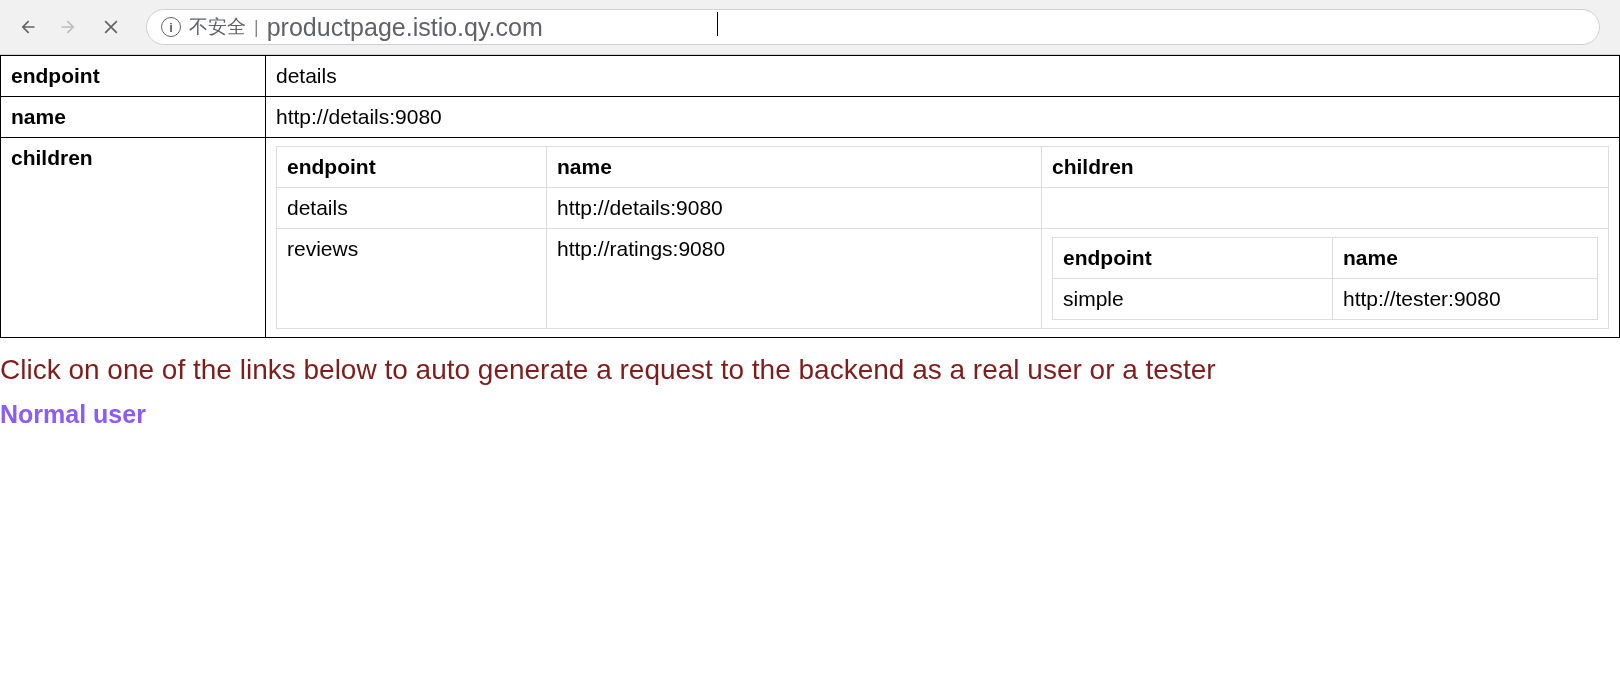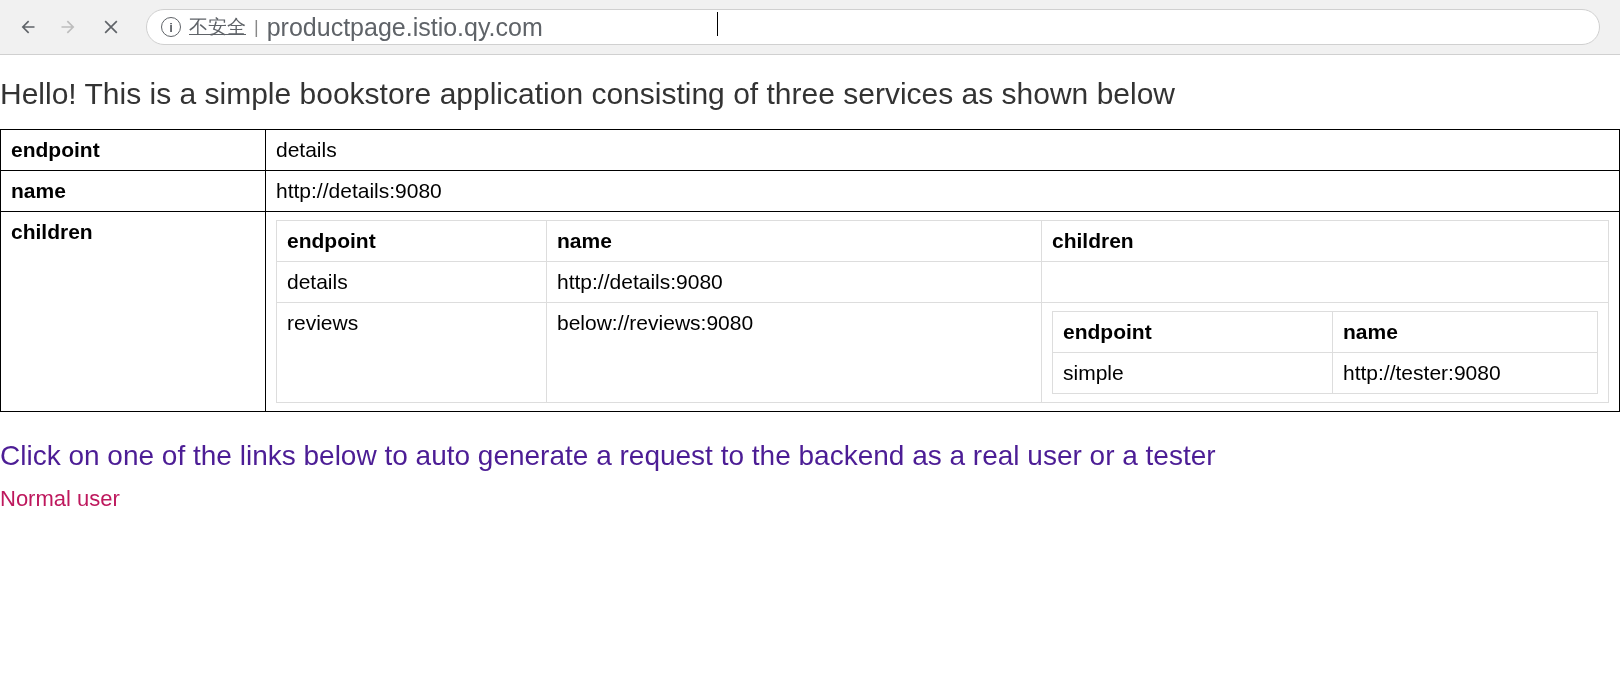--- a/index.html
+++ b/index.html
@@ -52,21 +52,21 @@
       height: 20px;
       display: inline-flex;
       align-items: center;
       justify-content: center;
       border: 1.5px solid #5f6368;
       border-radius: 50%;
       font-size: 13px;
       font-weight: bold;
       color: #5f6368;
     }
-    .insecure-label { color: #5f6368; font-size: 19px; text-decoration: underline; }
+    .insecure-label { color: #5f6368; font-size: 19px; }
     .url-sep { color: #888; }
     .url-text { color: #5f6368; font-size: 25px; }
     .cursor-caret {
       position: absolute;
       left: 570px;
       top: 2px;
       width: 1px;
       height: 24px;
       background: #000;
     }
@@ -118,29 +118,30 @@
     }
     table.inner2 th, table.inner2 td {
       border: 1px solid #ddd;
       padding: 8px 10px;
       text-align: left;
       vertical-align: top;
     }
     table.inner2 th { font-weight: bold; }
     p.instruction {
       font-size: 28px;
-      color: #4c1d95;
-      margin: 28px 0 14px 0;
+      color: #7f1d1d;
+      margin: 16px 0 14px 0;
     }
     a.userlink {
       display: block;
-      color: #be185d;
-      font-size: 22px;
+      color: #8b5cf6;
+      font-size: 25px;
       text-decoration: none;
       margin: 10px 0 18px 0;
+      font-weight: bold;
     }
   </style>
 </head>
 <body>
 
 <div class="browser-bar">
   <button class="nav-btn">
     <svg viewBox="0 0 24 24">
         <path fill="none" stroke="currentColor" stroke-width="2" d="M14 5l-7 7 7 7M7 12h14"></path>
       </svg>
@@ -158,21 +159,20 @@
   <div class="address-bar">
     <span class="info-icon">i</span>
     <span class="insecure-label">不安全</span>
     <span class="url-sep">|</span>
     <span class="url-text">productpage.istio.qy.com</span>
     <span class="cursor-caret"></span>
   </div>
 </div>
 
 <div class="content">
-  <h3 class="heading">Hello! This is a simple bookstore application consisting of three services as shown below</h3>
 
   <table class="outer">
     <tbody>
       <tr>
         <th>endpoint</th>
         <td>details</td>
       </tr>
       <tr>
         <th>name</th>
         <td>http://details:9080</td>
@@ -189,21 +189,21 @@
               </tr>
             </thead>
             <tbody>
               <tr>
                 <td>details</td>
                 <td>http://details:9080</td>
                 <td></td>
               </tr>
               <tr>
                 <td>reviews</td>
-                <td>below://reviews:9080</td>
+                <td>http://ratings:9080</td>
                 <td>
                   <table class="inner2">
                     <thead>
                       <tr>
                         <th style="width:280px">endpoint</th>
                         <th>name</th>
                       </tr>
                     </thead>
                     <tbody>
                       <tr>

